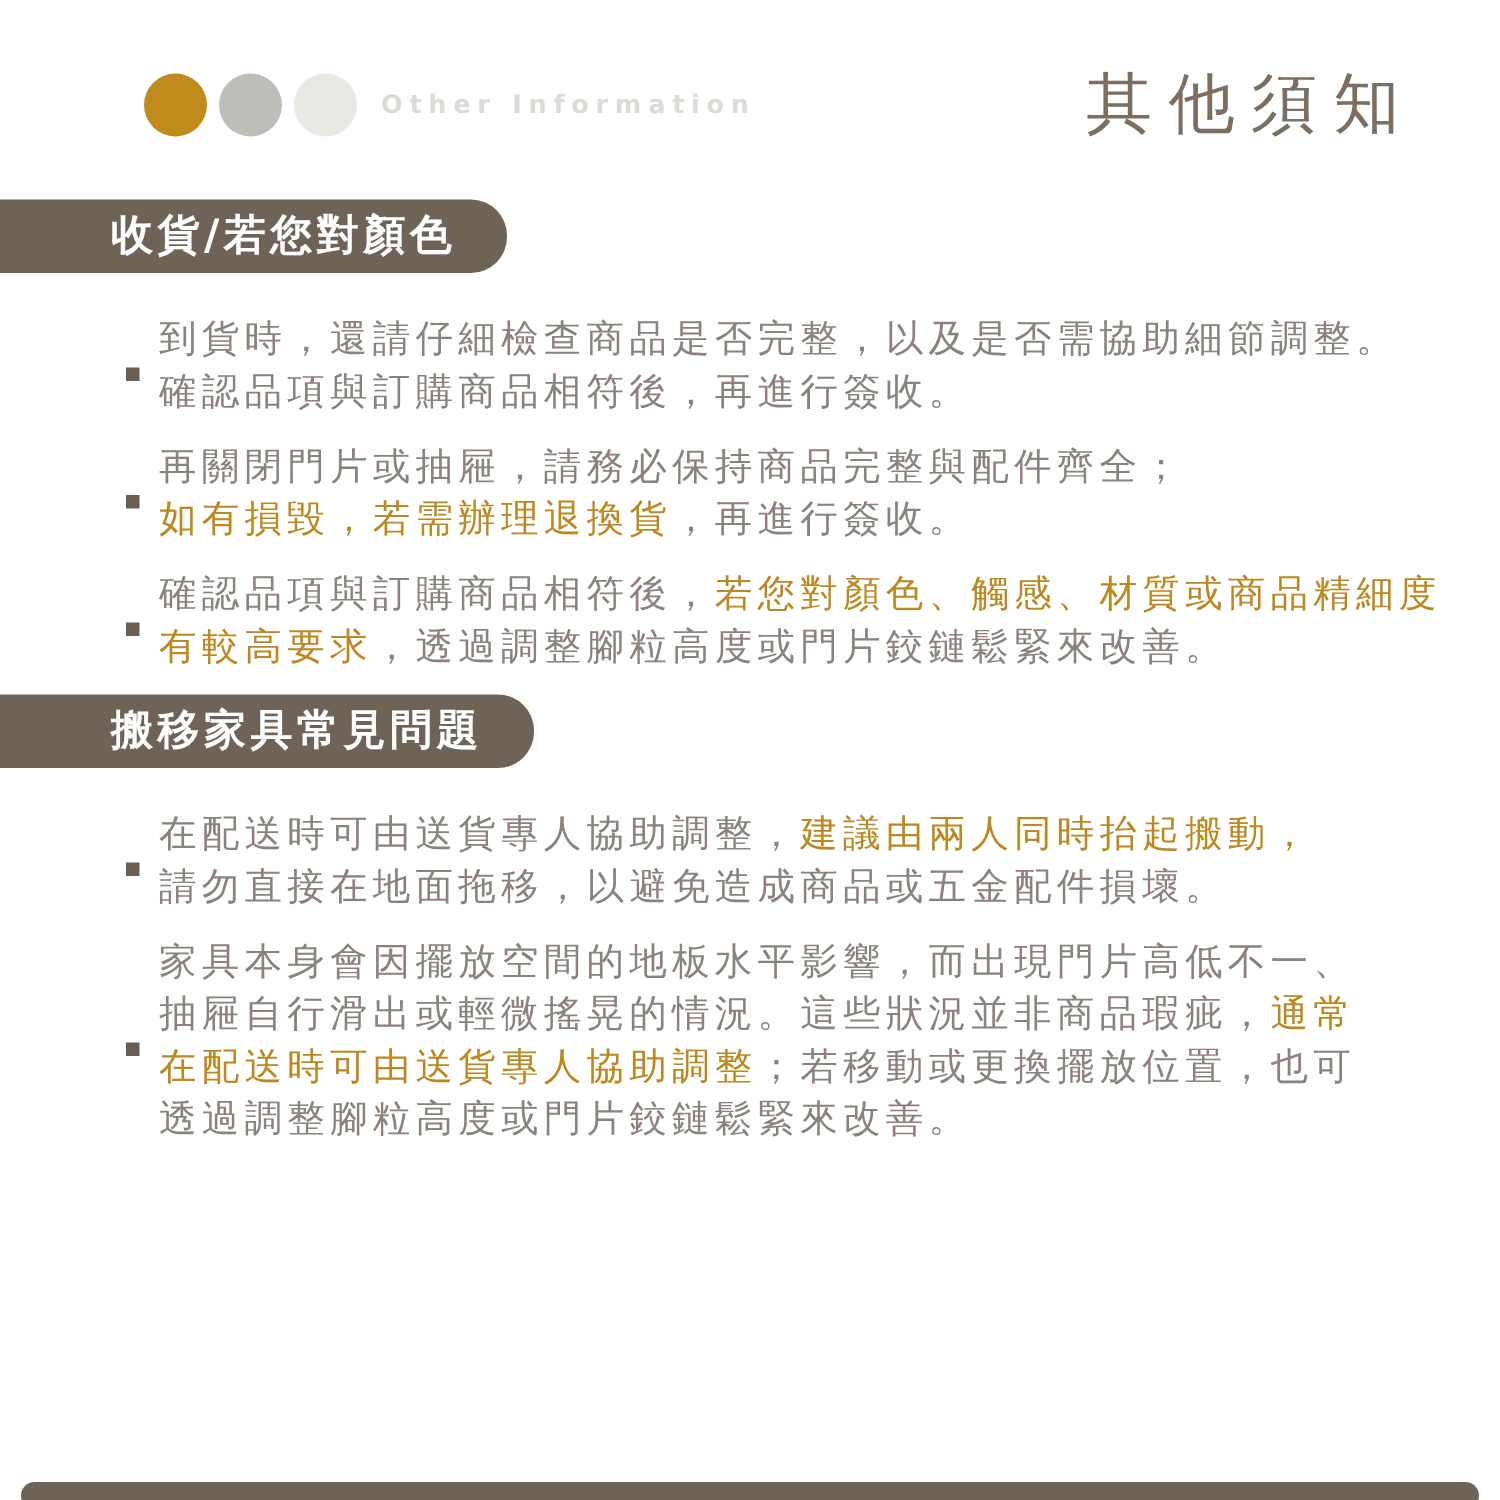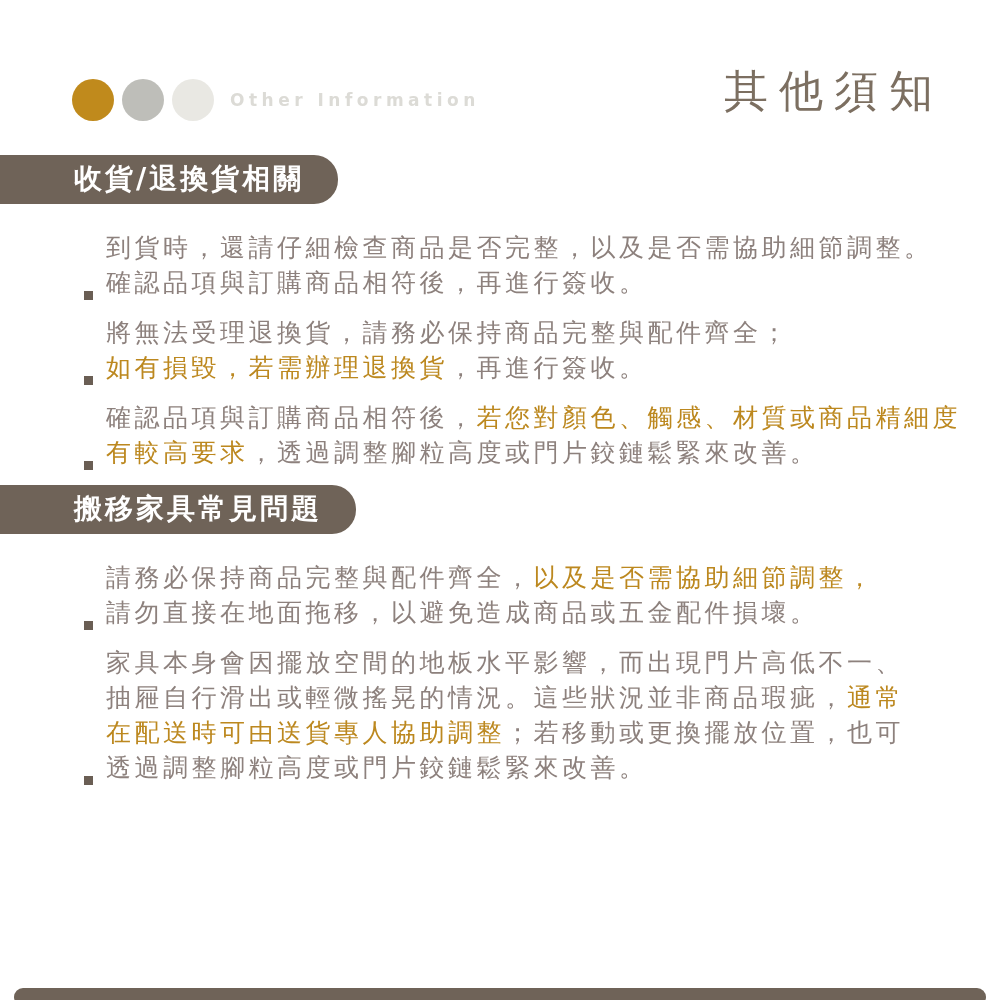--- a/index.html
+++ b/index.html
@@ -16,59 +16,58 @@
   body{
     background:#ffffff;
     font-family:"DejaVu Sans","Liberation Sans",sans-serif;
     position:relative;
     overflow:hidden;
   }
   .page{width:1000px;height:1000px;position:relative;}
   header{
     display:flex;
     justify-content:space-between;
-    align-items:flex-end;
-    padding:40px 56px 20px 72px;
+    align-items:center;
+    padding:40px 56px 20px 96px;
   }
   .brand{display:flex;align-items:center;}
   .dot{width:42px;height:42px;border-radius:50%;display:inline-block;margin-right:8px;}
   .eyebrow{
     font-size:17px;
     font-weight:bold;
     letter-spacing:4.5px;
     color:var(--eyebrow-text);
     margin-left:8px;
     white-space:nowrap;
   }
   .title{
     font-size:44px;
     font-weight:400;
     letter-spacing:11px;
     color:var(--title-text);
     white-space:nowrap;
-    margin-top:22px;
   }
   .pill{
     width:fit-content;
     margin-top:14px;
     background:var(--heading-bg);
     color:#ffffff;
     font-size:28px;
     font-weight:bold;
     letter-spacing:3px;
     line-height:1;
     padding:10px 34px 11px 74px;
     border-radius:0 24px 24px 0;
   }
   .bullets{
     margin:26px 30px 4px 84px;
   }
   .bullet{
     display:flex;
-    align-items:flex-end;
+    align-items:center;
     margin-bottom:15px;
   }
   .marker{
     flex:none;
     width:9px;
     height:9px;
     background:var(--bullet-marker);
     margin:13px 13px 0 0;
   }
   .btext{
@@ -97,43 +96,43 @@
     <div class="brand">
       <span class="dot" style="background: rgb(192, 138, 28);"></span>
       <span class="dot" style="background: rgb(190, 190, 185);"></span>
       <span class="dot" style="background: rgb(233, 232, 227);"></span>
       <span class="eyebrow">Other Information</span>
     </div>
     <h1 class="title">其他須知</h1>
   </header>
 
   <main id="sections">
-      <div class="pill">收貨/退換貨相關</div>
+      <div class="pill">收貨/若您對顏色</div>
       <div class="bullets">
         <div class="bullet">
           <span class="marker"></span>
           <div class="btext"><span>到貨時，還請仔細檢查商品是否完整，以及是否需協助細節調整。
 確認品項與訂購商品相符後，再進行簽收。</span></div>
         </div>
         <div class="bullet">
           <span class="marker"></span>
-          <div class="btext"><span>將無法受理退換貨，請務必保持商品完整與配件齊全；
+          <div class="btext"><span>再關閉門片或抽屜，請務必保持商品完整與配件齊全；
 </span><span class="hl">如有損毀，若需辦理退換貨</span><span>，再進行簽收。</span></div>
         </div>
         <div class="bullet">
           <span class="marker"></span>
           <div class="btext"><span>確認品項與訂購商品相符後，</span><span class="hl">若您對顏色、觸感、材質或商品精細度
 有較高要求</span><span>，透過調整腳粒高度或門片鉸鏈鬆緊來改善。</span></div>
         </div>
       </div>
       <div class="pill">搬移家具常見問題</div>
       <div class="bullets">
         <div class="bullet">
           <span class="marker"></span>
-          <div class="btext"><span>請務必保持商品完整與配件齊全，</span><span class="hl">以及是否需協助細節調整，</span><span>
+          <div class="btext"><span>在配送時可由送貨專人協助調整，</span><span class="hl">建議由兩人同時抬起搬動，</span><span>
 請勿直接在地面拖移，以避免造成商品或五金配件損壞。</span></div>
         </div>
         <div class="bullet">
           <span class="marker"></span>
           <div class="btext"><span>家具本身會因擺放空間的地板水平影響，而出現門片高低不一、
 抽屜自行滑出或輕微搖晃的情況。這些狀況並非商品瑕疵，</span><span class="hl">通常
 在配送時可由送貨專人協助調整</span><span>；若移動或更換擺放位置，也可
 透過調整腳粒高度或門片鉸鏈鬆緊來改善。</span></div>
         </div>
       </div>

